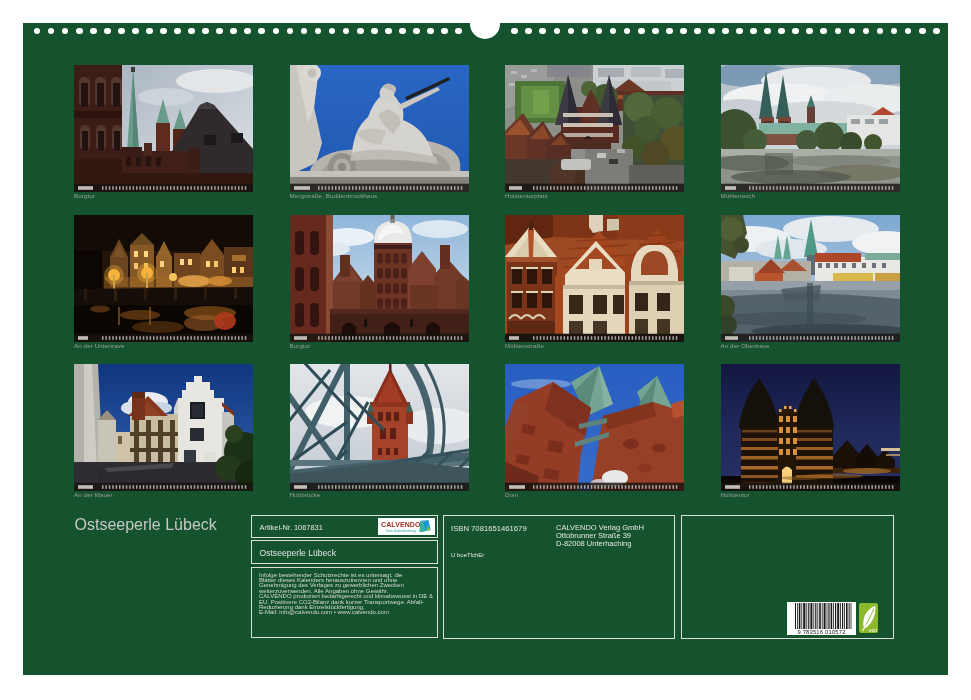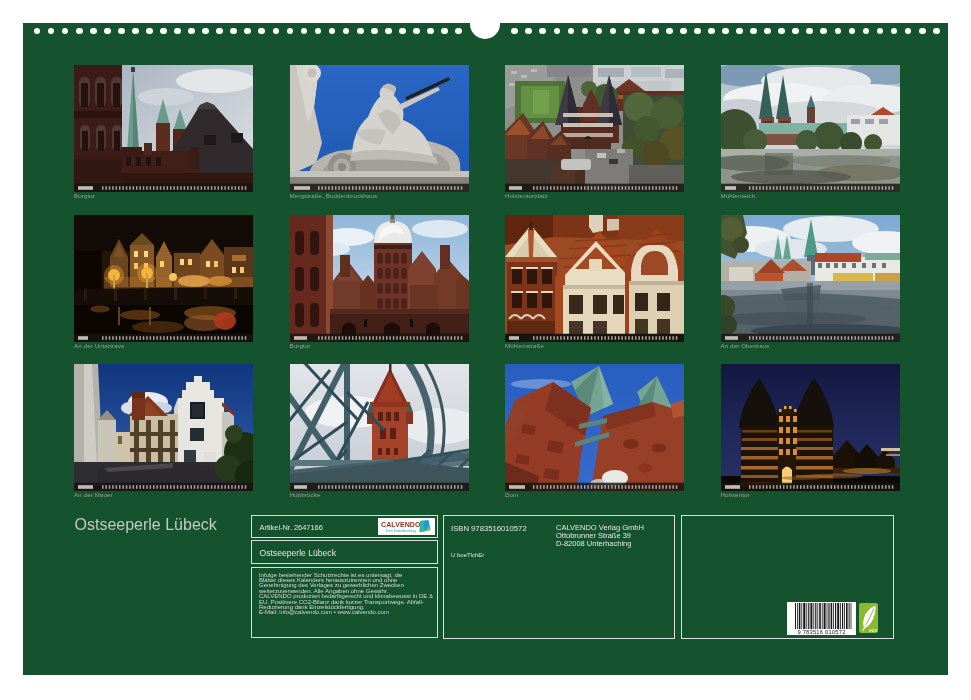--- a/index.html
+++ b/index.html
@@ -1296,21 +1296,21 @@
         <rect x="157.2" y="121.2" width="1.5" height="3.6" fill="#d8d3cc" opacity="0.75"></rect>
         <rect x="160.6" y="121.2" width="1.5" height="3.6" fill="#d8d3cc" opacity="0.75"></rect>
         <rect x="164.0" y="121.2" width="1.5" height="3.6" fill="#d8d3cc" opacity="0.75"></rect>
         <rect x="167.4" y="121.2" width="1.5" height="3.6" fill="#d8d3cc" opacity="0.75"></rect>
         <rect x="170.8" y="121.2" width="1.5" height="3.6" fill="#d8d3cc" opacity="0.75"></rect>
       </svg>
       <div class="cap">Holstentor</div>
     </div>
 <div id="title">Ostseeperle Lübeck</div>
 <div class="box" id="artnr">
-      <div style="font-size:7.4px;padding:7px 0 0 7.5px">Artikel-Nr. 2647166</div>
+      <div style="font-size:7.4px;padding:7px 0 0 7.5px">Artikel-Nr. 1067831</div>
 <div id="logo">
         <span class="cal">CALVENDO</span>
         <span class="sub">Dein Kalenderverlag</span>
 <svg width="12" height="13" viewBox="0 0 12 13">
           <polygon points="1.5,1 9.5,0 11.5,10 0.5,12" fill="#1b9ad2"></polygon>
           <polygon points="1.5,1 4.5,0.6 6,11.4 0.5,12" fill="#35b5a0"></polygon>
           <polygon points="8.5,6 11.5,10 7.5,11" fill="#7cc142"></polygon>
         </svg>
       </div>
     </div>
@@ -1321,21 +1321,21 @@
       <div>Infolge bestehender Schutzrechte ist es untersagt, die<br>
 Blätter dieses Kalenders herauszutrennen und ohne<br>
 Genehmigung des Verlages zu gewerblichen Zwecken<br>
 weiterzuverwenden. Alle Angaben ohne Gewähr.<br>
 CALVENDO produziert bedarfsgerecht und klimabewusst in DE &amp;<br>
 EU. Positivere CO2-Bilanz dank kurzer Transportwege. Abfall-<br>
 Reduzierung dank Einzelstückfertigung.<br>
 E-Mail: info@calvendo.com • www.calvendo.com</div>
     </div>
 <div class="box" id="mid">
-<div style="position:absolute;left:7px;top:8px;font-size:7.7px">ISBN 9783516010572</div>
+<div style="position:absolute;left:7px;top:8px;font-size:7.7px">ISBN 7081651461679</div>
 <div style="position:absolute;left:7px;top:36px;font-size:6px">U boeTlchEr</div>
 <div style="position:absolute;left:112px;top:8px;line-height:7.8px;font-size:7.5px">CALVENDO Verlag GmbH<br>Ottobrunner Straße 39<br>D-82008 Unterhaching</div>
 </div>
 <div class="box" id="right">
 <div id="barcode">
 <svg width="69" height="26" viewBox="0 0 69 26" preserveAspectRatio="none" style="position:absolute;left:0;top:1px">
           <g fill="#1a1a1a">
             <rect x="8.0" y="0" width="1.0" height="26"></rect>
             <rect x="10.0" y="0" width="0.8" height="26"></rect>
             <rect x="11.8" y="0" width="1.6" height="26"></rect>

